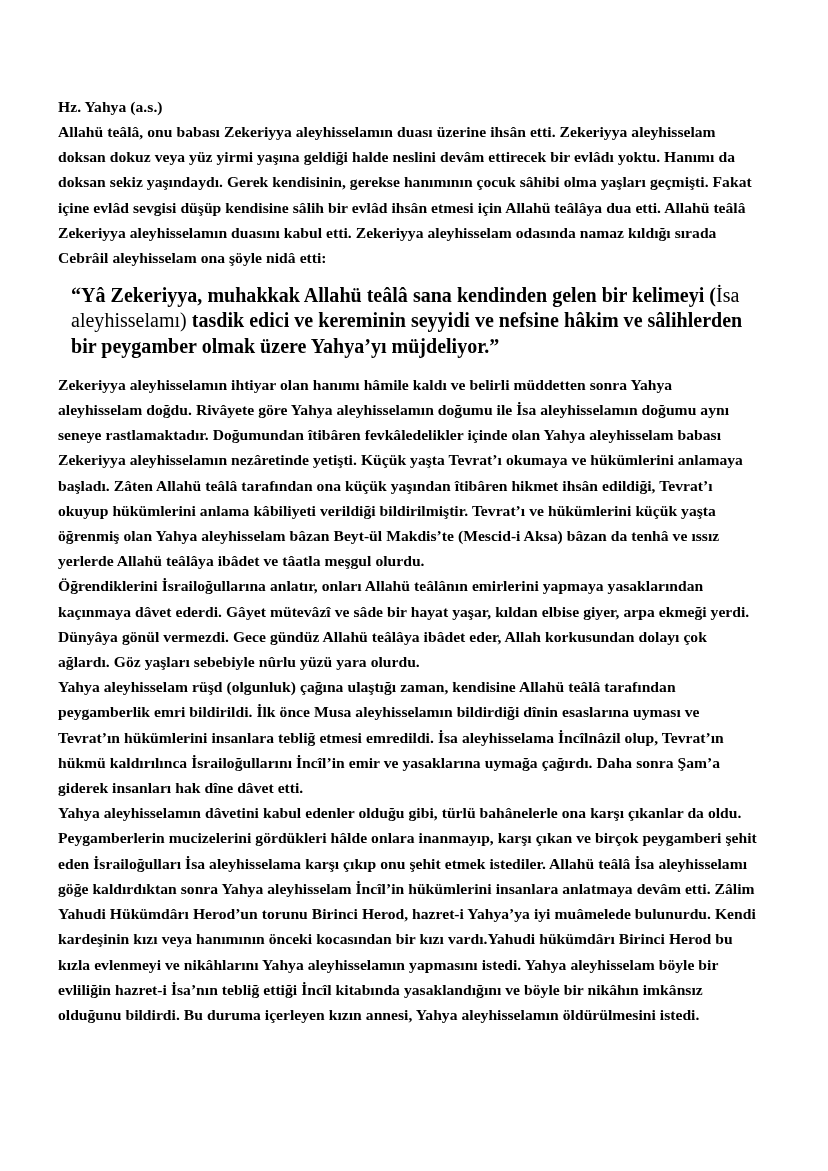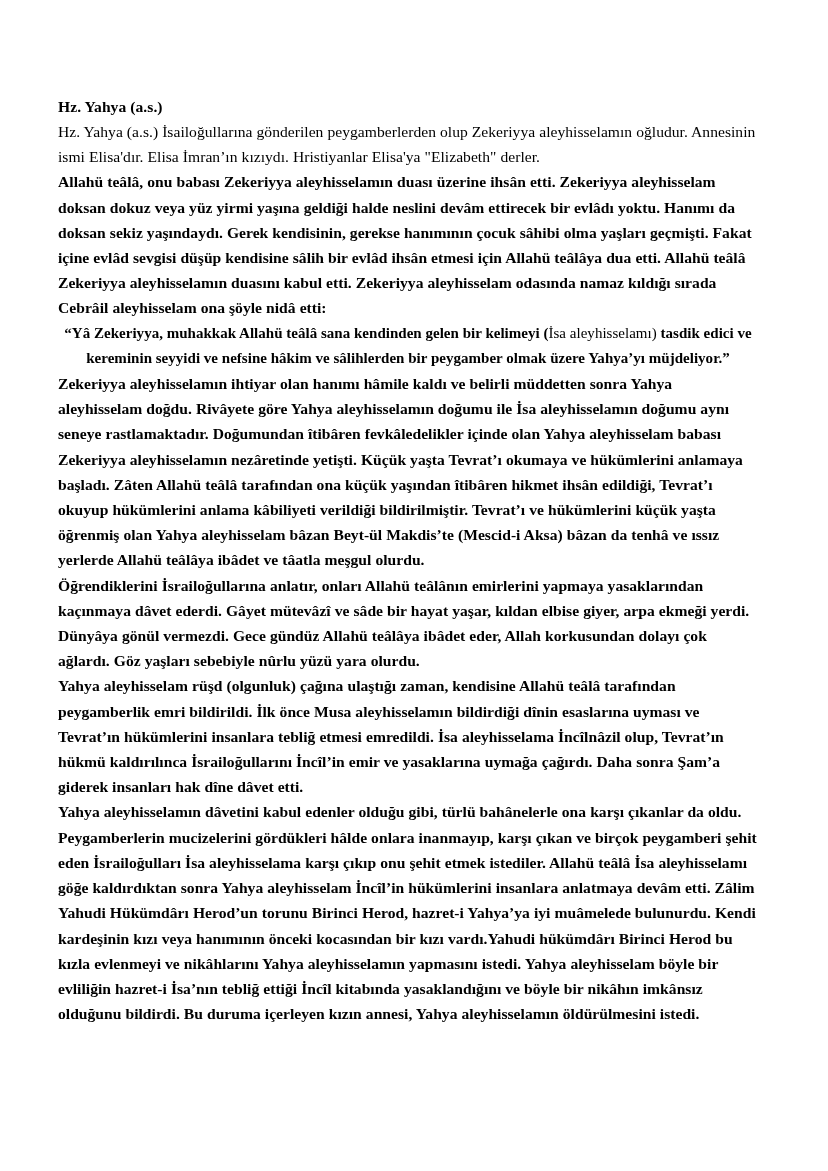--- a/index.html
+++ b/index.html
@@ -43,46 +43,44 @@
   }
   
   .para.tight {
     margin-top: 0;
   }
   
   .para.spaced {
     font-weight: bold;
   }
   .quote-block {
-    font-size: 15px;
+    font-size: 20px;
     line-height: 25.2px;
     font-weight: bold;
-    margin: 0;
+    margin: 13px;
     letter-spacing: 0.02px;
-    text-align: center;
   }
   .quote-block .regular {
     font-weight: normal;
   }
   .after-quote {
     font-size: 15.6px;
     line-height: 25.2px;
     margin: 0;
     font-weight: normal;
   }
 </style>
 </head>
 <body>
 
 <div class="page">
   <div class="doc-body">
 
     <h1 class="doc-title">Hz. Yahya (a.s.)</h1>
 
-    <p class="para tight">Hz. Yahya (a.s.) İsailoğullarına gönderilen peygamberlerden olup Zekeriyya aleyhisselamın oğludur. Annesinin ismi Elisa'dır. Elisa İmran’ın kızıydı. Hristiyanlar Elisa'ya "Elizabeth" derler.</p>
 
     <p class="para spaced">Allahü teâlâ, onu babası Zekeriyya aleyhisselamın duası üzerine ihsân etti. Zekeriyya aleyhisselam doksan dokuz veya yüz yirmi yaşına geldiği halde neslini devâm ettirecek bir evlâdı yoktu. Hanımı da doksan sekiz yaşındaydı. Gerek kendisinin, gerekse hanımının çocuk sâhibi olma yaşları geçmişti. Fakat içine evlâd sevgisi düşüp kendisine sâlih bir evlâd ihsân etmesi için Allahü teâlâya dua etti. Allahü teâlâ Zekeriyya aleyhisselamın duasını kabul etti. Zekeriyya aleyhisselam odasında namaz kıldığı sırada Cebrâil aleyhisselam ona şöyle nidâ etti:</p>
 
     <p class="quote-block"><span>“Yâ Zekeriyya, muhakkak Allahü teâlâ sana kendinden gelen bir kelimeyi (</span><span class="regular">İsa aleyhisselamı)</span><span> tasdik edici ve kereminin seyyidi ve nefsine hâkim ve sâlihlerden bir peygamber olmak üzere Yahya’yı müjdeliyor.”</span></p>
 
 
     <p class="para spaced">Zekeriyya aleyhisselamın ihtiyar olan hanımı hâmile kaldı ve belirli müddetten sonra Yahya aleyhisselam doğdu. Rivâyete göre Yahya aleyhisselamın doğumu ile İsa aleyhisselamın doğumu aynı seneye rastlamaktadır. Doğumundan îtibâren fevkâledelikler içinde olan Yahya aleyhisselam babası Zekeriyya aleyhisselamın nezâretinde yetişti. Küçük yaşta Tevrat’ı okumaya ve hükümlerini anlamaya başladı. Zâten Allahü teâlâ tarafından ona küçük yaşından îtibâren hikmet ihsân edildiği, Tevrat’ı okuyup hükümlerini anlama kâbiliyeti verildiği bildirilmiştir. Tevrat’ı ve hükümlerini küçük yaşta öğrenmiş olan Yahya aleyhisselam bâzan Beyt-ül Makdis’te (Mescid-i Aksa) bâzan da tenhâ ve ıssız yerlerde Allahü teâlâya ibâdet ve tâatla meşgul olurdu.</p>
 
     <p class="para spaced">Öğrendiklerini İsrailoğullarına anlatır, onları Allahü teâlânın emirlerini yapmaya yasaklarından kaçınmaya dâvet ederdi. Gâyet mütevâzî ve sâde bir hayat yaşar, kıldan elbise giyer, arpa ekmeği yerdi. Dünyâya gönül vermezdi. Gece gündüz Allahü teâlâya ibâdet eder, Allah korkusundan dolayı çok ağlardı. Göz yaşları sebebiyle nûrlu yüzü yara olurdu.</p>
 

